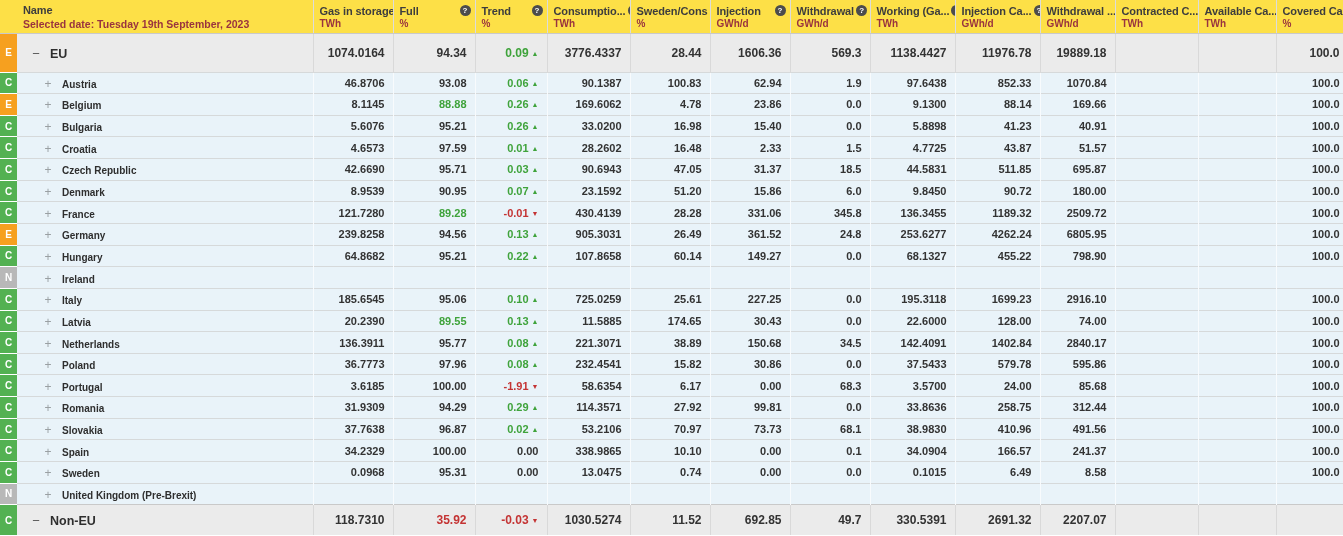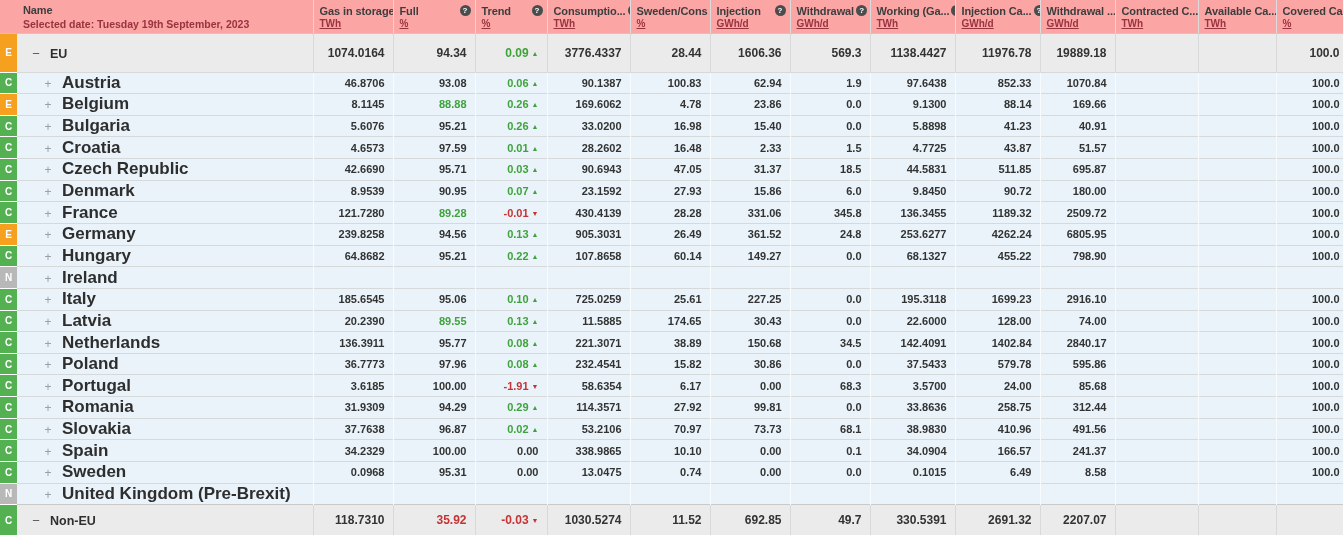--- a/index.html
+++ b/index.html
@@ -2,47 +2,47 @@
 <html><head>
 <meta charset="utf-8">
 <style>
   * { box-sizing: border-box; margin: 0; padding: 0; }
   html,body { width: 1343px; height: 536px; overflow: hidden; background:#fff;
     font-family: "Liberation Sans", sans-serif; }
   table { border-collapse: collapse; table-layout: fixed; width: 1354px; }
   th, td { vertical-align: middle; overflow: hidden; white-space: nowrap; }
 
   
-  thead th { background:#fca5a5; text-align:left; padding:3px 4px 2px 6px;
+  thead th { background:#fde047; text-align:left; padding:3px 4px 2px 6px;
     border-right:1px solid #dcdcdc; border-bottom:1px solid #c9c9c9; height:33px; }
   thead th.badge-col { border-right:none; }
   .hdr-top { display:flex; align-items:center; justify-content:space-between; }
   .hdr-label { font-size:11px; font-weight:700; color:#3d3d3d; letter-spacing:-0.1px; }
-  .hdr-unit { font-size:10px; font-weight:700; color:#99333f; margin-top:1px;text-decoration:underline; }
+  .hdr-unit { font-size:10px; font-weight:700; color:#99333f; margin-top:1px; }
   .hdr-sub { font-size:10.5px; font-weight:700; color:#99333f; margin-top:2px; }
   .info-icon { flex:0 0 auto; width:11px; height:11px; border-radius:50%;
     background:#4c4c4c; color:#fff; font-size:8px; font-weight:700; line-height:11px;
     text-align:center; margin-left:2px; }
 
   
   tr.country td { background:#e9f3f9; height:21.65px; border-top:1px solid #d6d9da;
     border-right:1px solid #f8fbfd; }
   tr.group td { background:#ebebeb; height:39px; border-top:1px solid #c9c9c9;
     border-right:1px solid #d9d9d9; }
   tr.group.last td { height:30px; }
   td.badge-cell { background:#fff !important; border-right:none !important;
     border-top:1px solid #fff !important; padding:0; }
   .badge { width:100%; height:100%; display:flex; align-items:center; justify-content:center;
     color:#fff; font-size:10px; font-weight:700; }
   td.name-cell { text-align:left; padding-left:24px;margin-top:32px; }
   tr.group td.name-cell { padding-left:12px; }
   .expander { display:inline-block; width:14px; color:#9aa0a3; font-size:12px; font-weight:400;
     text-align:center; margin-right:7px; cursor:pointer; }
   tr.group .expander { color:#555; font-size:13px; }
-  .row-name { font-size:17px; font-weight:700; color:#2e2e2e; }
+  .row-name { font-size:10px; font-weight:700; color:#2e2e2e; }
   tr.group .row-name { font-size:12.5px; }
   td.num { text-align:right; padding-right:8px; font-size:11px; font-weight:700; color:#333; }
   tr.group td.num { font-size:12px; }
   td.num.covered { padding-right:14px; }
   .val-green { color:#3fa33b; }
   .val-red { color:#c43434; }
   .arrow { font-size:7px; margin-left:3px; position:relative; top:-1px; }
   .arrow.up { color:#3fa33b; }
   .arrow.down { color:#c43434; }
 </style>
@@ -281,21 +281,21 @@
       </tr>
       <tr class="country">
         <td class="badge-cell">
           <div class="badge" style="background: rgb(83, 177, 82);">C</div>
         </td>
         <td class="name-cell"><span class="expander">+</span><span class="row-name">Denmark</span></td>
         <td class="num"><span>8.9539</span></td>
         <td class="num"><span>90.95</span></td>
         <td class="num"><span class="val-green">0.07</span><span class="arrow up">▲</span></td>
         <td class="num"><span>23.1592</span></td>
-        <td class="num"><span>27.93</span></td>
+        <td class="num"><span>51.20</span></td>
         <td class="num"><span>15.86</span></td>
         <td class="num"><span>6.0</span></td>
         <td class="num"><span>9.8450</span></td>
         <td class="num"><span>90.72</span></td>
         <td class="num"><span>180.00</span></td>
         <td class="num"><span></span></td>
         <td class="num"><span></span></td>
         <td class="num covered"><span>100.0</span></td>
       </tr>
       <tr class="country">

